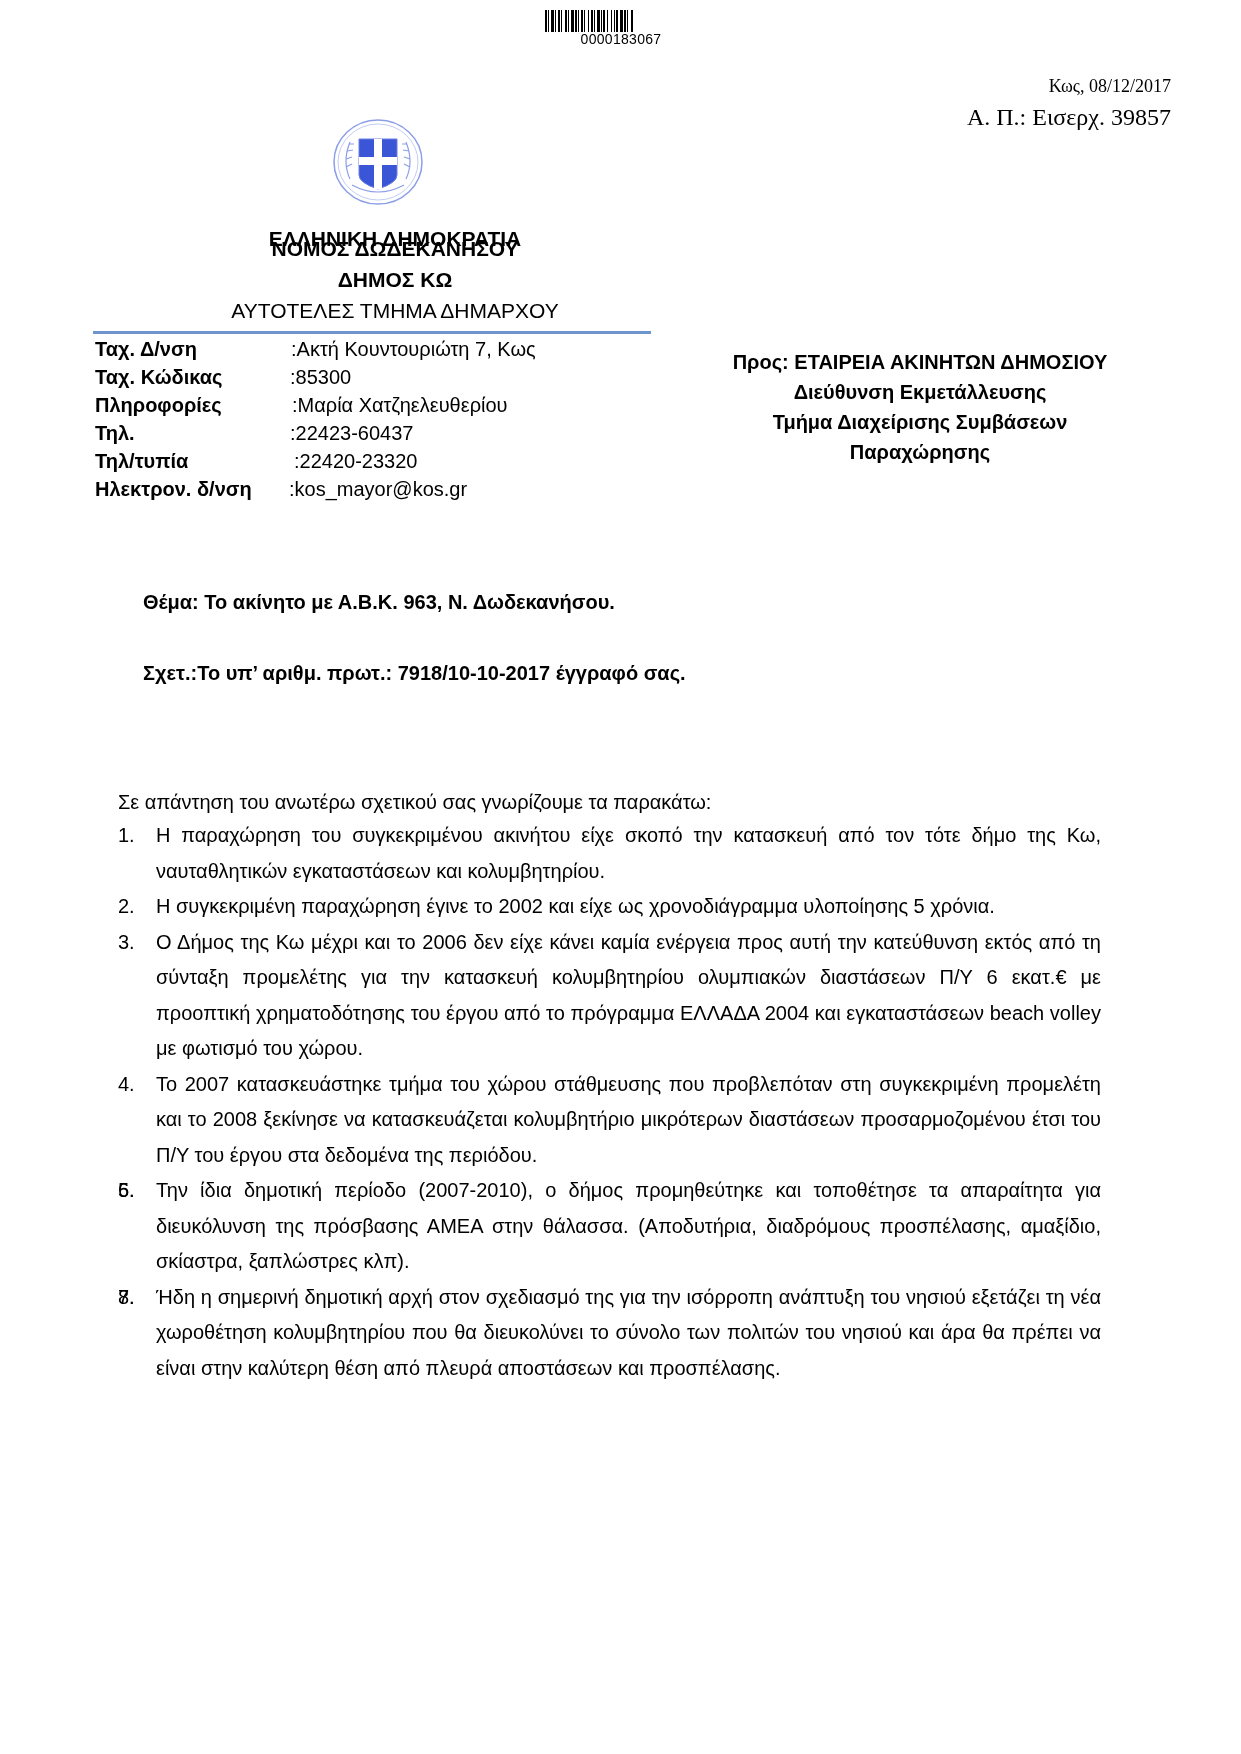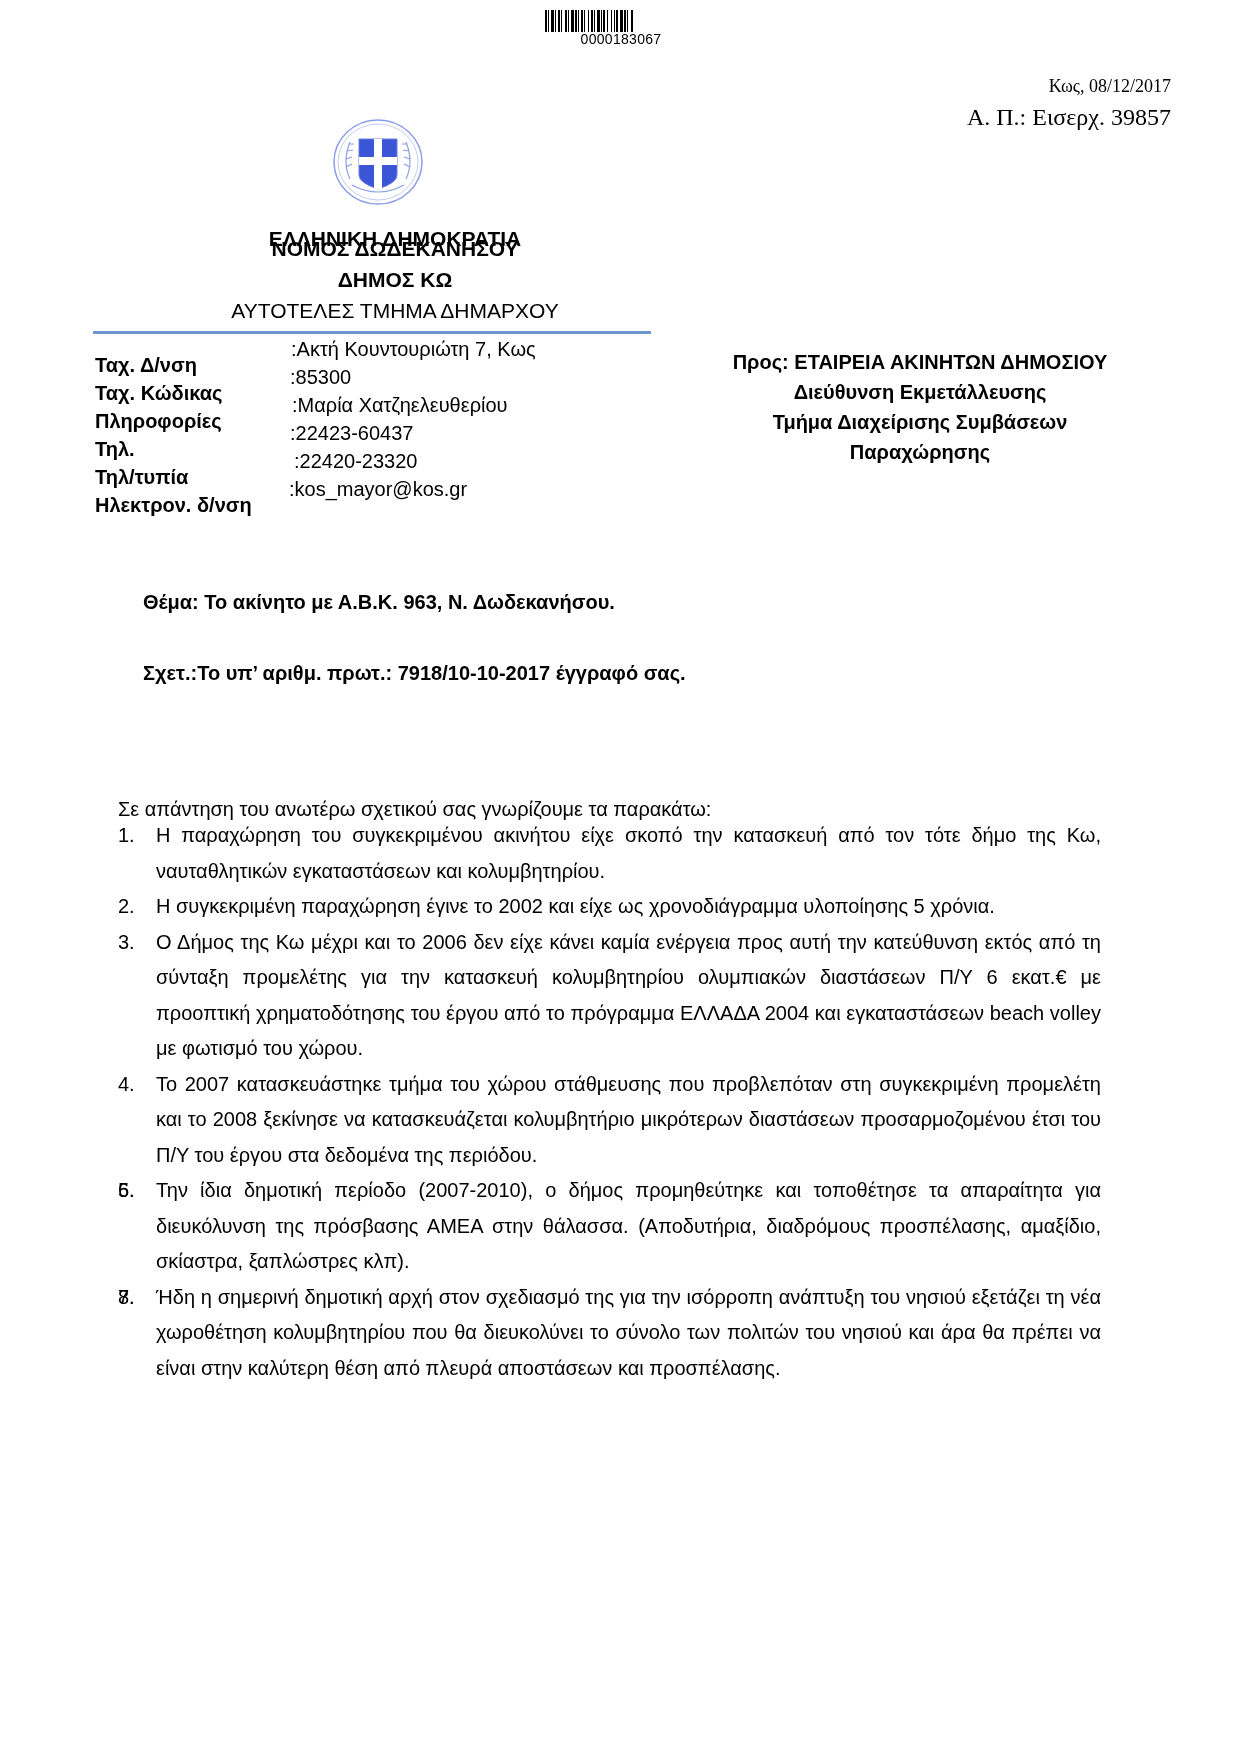--- a/index.html
+++ b/index.html
@@ -24,37 +24,37 @@
   .hdr { left: 140px; width: 510px; text-align: center; font-size: 21px; }
   .hdr.b { font-weight: bold; }
   #hdr1 { top: 206px; margin-top: 21px; }
   #hdr2 { top: 237px; }
   #hdr3 { top: 268px; }
   #hdr4 { top: 299px; font-weight: normal; }
   #hdr-rule { left: 93px; top: 331px; width: 558px; height: 3px; background: #6f95cf; }
 
   
   .ct-row { left: 95px; font-size: 20px; height: 28px; line-height: 28px; white-space: nowrap; }
-  .ct-row .lbl { font-weight: bold; display: inline-block; margin-top: 16px; }
+  .ct-row .lbl { font-weight: bold; display: inline-block; }
   .ct-row .val { position: absolute; }
 
   
   .rcp { left: 680px; width: 480px; text-align: center; font-weight: bold; font-size: 20px; }
   #rcp1 { top: 351px; }
   #rcp2 { top: 381px; }
   #rcp3 { top: 411px; }
   #rcp4 { top: 441px; }
 
   
   .subj { left: 143px; font-weight: bold; font-size: 20px; white-space: nowrap; }
   #subj1 { top: 591px; }
   #subj2 { top: 662px; }
 
   
-  #intro { left: 118px; top: 791px; font-size: 20px; white-space: nowrap; margin-top: 7px; }
+  #intro { left: 118px; top: 791px; font-size: 20px; white-space: nowrap; }
   #list { left: 118px; top: 818px; width: 983px; margin: 0; padding: 0; list-style: none; }
   #list li { position: relative; padding-left: 38px; font-size: 20px; line-height: 35.5px;
              text-align: justify; margin: 0; }
   #list li .num { position: absolute; left: 0; top: 0; }
 </style>
 </head>
 <body>
 
 <div id="barcode" class="abs">
     <span style="width: 2px;"></span>

